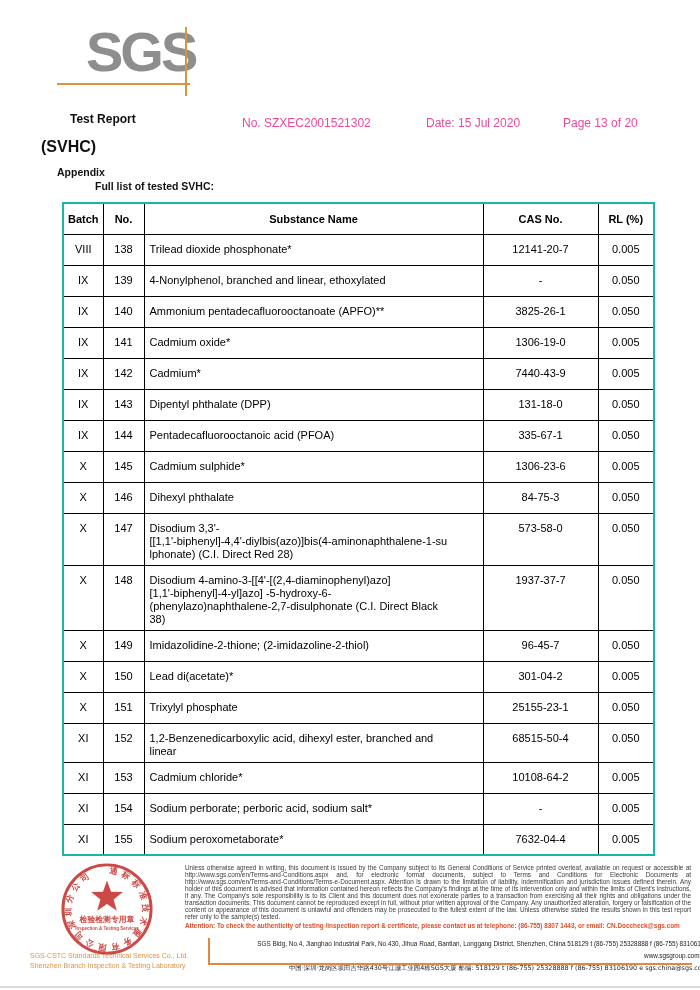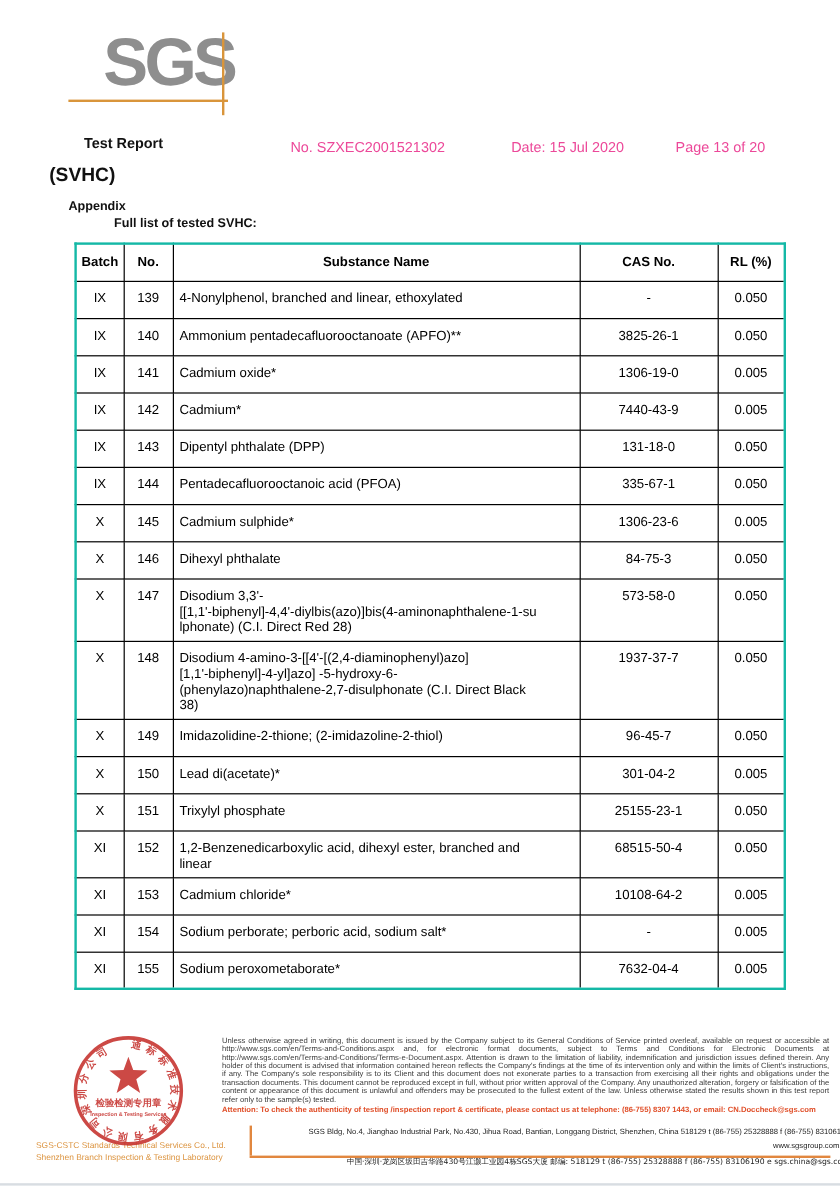--- a/index.html
+++ b/index.html
@@ -81,20 +81,27 @@
       <tr>
         <th>Batch</th>
         <th>No.</th>
         <th>Substance Name</th>
         <th>CAS No.</th>
         <th>RL (%)</th>
       </tr>
     </thead>
     <tbody>
         <tr>
+          <td class="cell-center">VIII</td>
+          <td class="cell-center">138</td>
+          <td class="cell-substance">Trilead dioxide phosphonate*</td>
+          <td class="cell-center">12141-20-7</td>
+          <td class="cell-center">0.005</td>
+        </tr>
+        <tr>
           <td class="cell-center">IX</td>
           <td class="cell-center">139</td>
           <td class="cell-substance">4-Nonylphenol, branched and linear, ethoxylated</td>
           <td class="cell-center">-</td>
           <td class="cell-center">0.050</td>
         </tr>
         <tr>
           <td class="cell-center">IX</td>
           <td class="cell-center">140</td>
           <td class="cell-substance">Ammonium pentadecafluorooctanoate (APFO)**</td>

